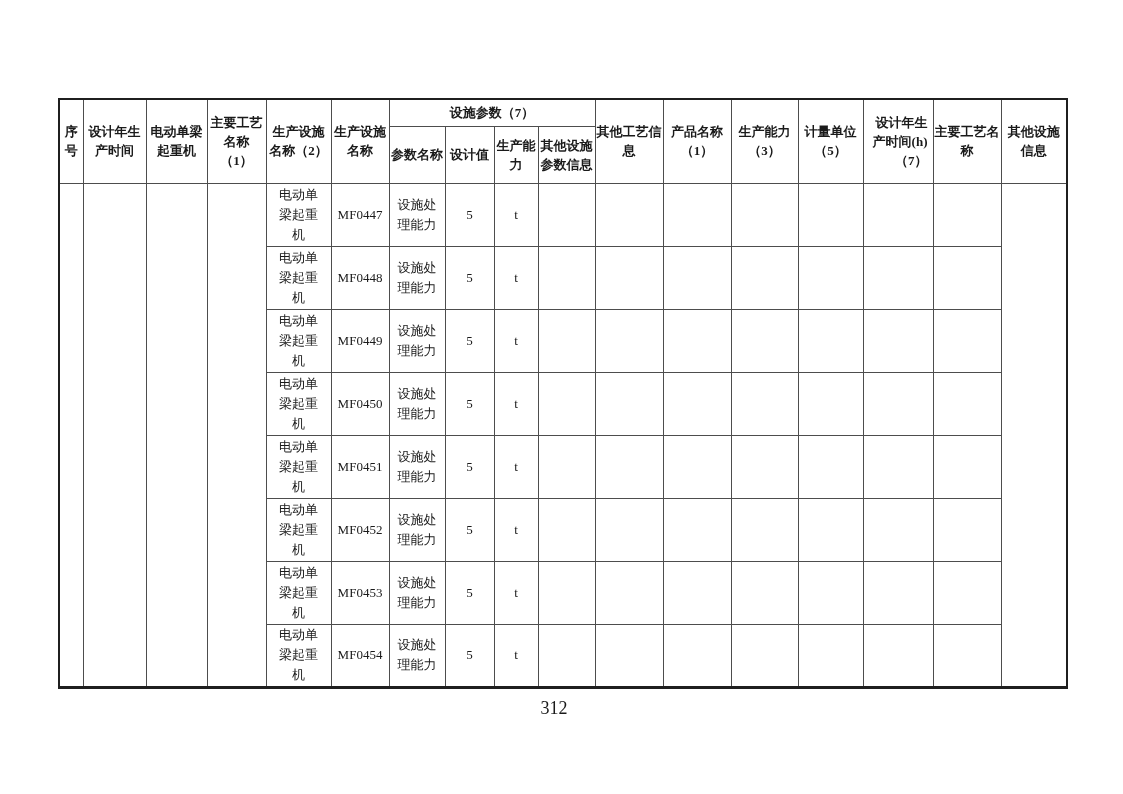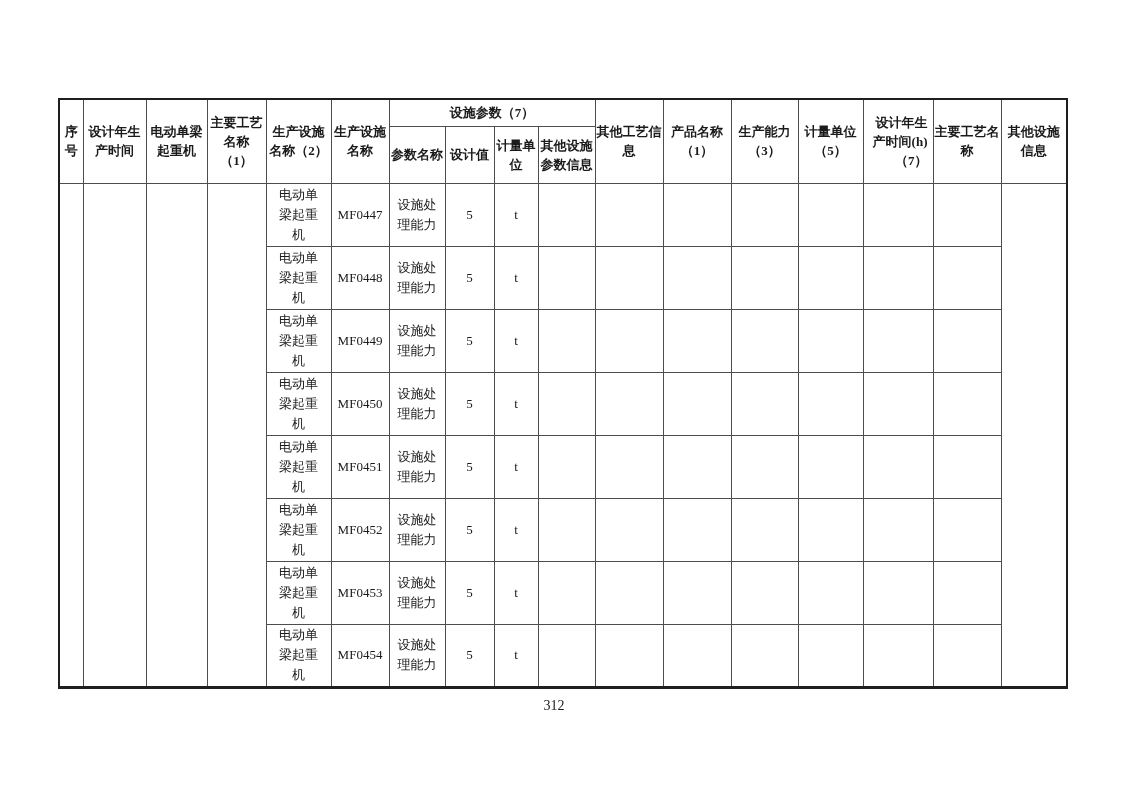--- a/index.html
+++ b/index.html
@@ -44,21 +44,21 @@
   table.main td.cjk-wrap { padding: 0 7px; }
   tr.group-row   { height: 27px; }
   tr.subhead-row { height: 57px; }
   tr.body-row    { height: 63px; }
   .page-number {
     position: absolute;
     left: 0;
     right: 15px;
     top: 698px;
     text-align: center;
-    font-size: 14px;
+    font-size: 18px;
     color: #1a1a1a;
   }
 </style>
 </head>
 <body>
 
 <div class="page">
 
   <table class="main">
     <colgroup>
@@ -93,21 +93,21 @@
         <th rowspan="2">产品名称（1）</th>
         <th rowspan="2">生产能力（3）</th>
         <th rowspan="2">计量单位（5）</th>
         <th rowspan="2" class="pad5">设计年生产时间(h)（7）</th>
         <th rowspan="2">主要工艺名称</th>
         <th rowspan="2">其他设施信息</th>
       </tr>
       <tr class="subhead-row">
         <th>参数名称</th>
         <th>设计值</th>
-        <th>计量单位</th>
+        <th>生产能力</th>
         <th>其他设施参数信息</th>
       </tr>
     </thead>
     <tbody>
       <tr class="body-row">
         <td rowspan="8"></td>
         <td rowspan="8"></td>
         <td rowspan="8"></td>
         <td rowspan="8"></td>
         <td class="cjk-wrap">电动单梁起重机</td>

